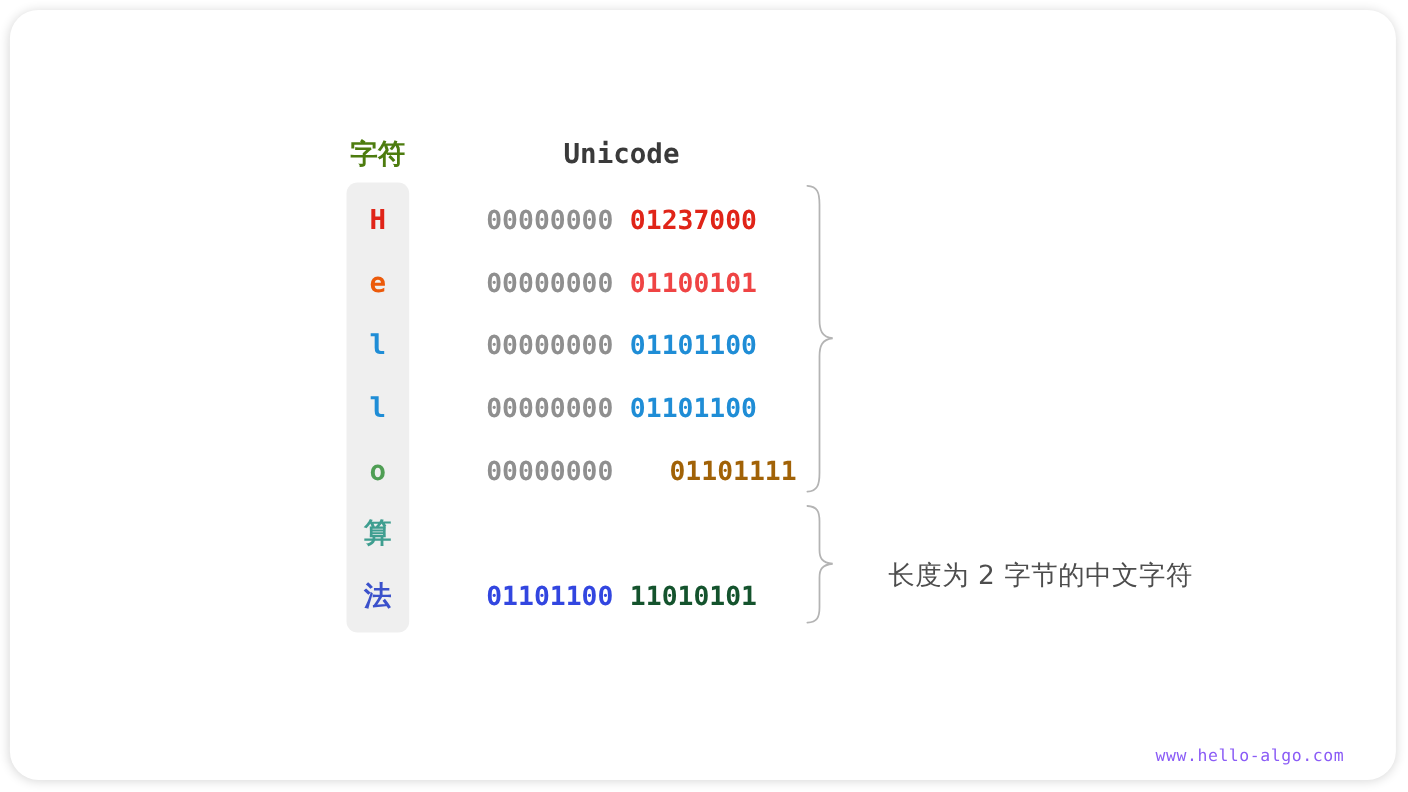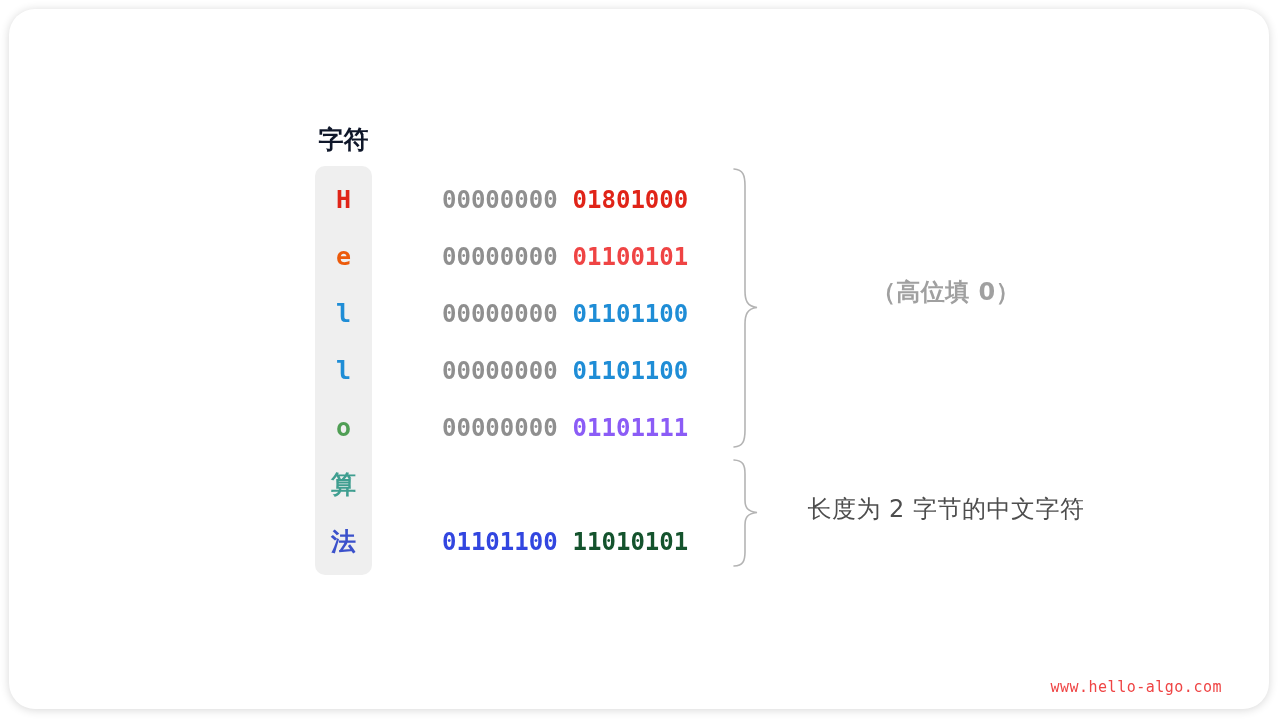--- a/index.html
+++ b/index.html
@@ -17,21 +17,21 @@
     width: 1260px; height: 700px;
     background: #ffffff;
     border-radius: 26px;
     box-shadow: 0 1px 10px rgba(0,0,0,0.16);
   }
   
   .hdr-char {
     position: absolute;
     left: 306px; top: 114px; width: 57px; height: 32px;
     display: flex; align-items: center; justify-content: center;
-    font-weight: bold; font-size: 25px; color: #0f172a;
+    font-weight: bold; font-size: 25px; color: #4d7c0f;
     font-family: "DejaVu Sans", sans-serif;
   }
   .hdr-unicode {
     position: absolute;
     left: 433px; top: 114px; width: 246px; height: 32px;
     display: flex; align-items: center; justify-content: center;
     font-weight: bold; font-size: 25px; color: #3a3a3a;
     font-family: "DejaVu Sans Mono", monospace;
   }
   
@@ -79,56 +79,57 @@
   }
   .annotation .line2 {
     font-size: 24px; color: #a0a0a0; font-weight: bold; line-height: 39px;
     letter-spacing: 0.5px;
   }
   
   .watermark {
     position: absolute;
     right: 47px; top: 669px;
     font-family: "DejaVu Sans Mono", monospace;
-    font-size: 15px; color: #ef4444;
+    font-size: 15px; color: #8b5cf6;
     letter-spacing: 0.5px;
   }
 </style>
 </head>
 <body>
 
 <div class="card">
 
   <div class="hdr-char">字符</div>
+  <div class="hdr-unicode">Unicode</div>
 
   <div class="char-strip"></div>
 
   <div class="row" style="top:162px">
     <div class="cell-char" style="color: rgb(224, 36, 24);">H</div>
-    <div class="cell-bits"><span style="color: rgb(143, 143, 143);">00000000</span><span class="bits-gap"></span><span style="color: rgb(224, 36, 24);">01801000</span></div>
+    <div class="cell-bits"><span style="color: rgb(143, 143, 143);">00000000</span><span class="bits-gap"></span><span style="color: rgb(224, 36, 24);">01237000</span></div>
   </div>
 
   <div class="row" style="top:219px">
     <div class="cell-char" style="color: rgb(236, 90, 10);">e</div>
     <div class="cell-bits"><span style="color: rgb(143, 143, 143);">00000000</span><span class="bits-gap"></span><span style="color: #ef4444;">01100101</span></div>
   </div>
 
   <div class="row" style="top:276px">
     <div class="cell-char" style="color: rgb(31, 141, 214);">l</div>
     <div class="cell-bits"><span style="color: rgb(143, 143, 143);">00000000</span><span class="bits-gap"></span><span style="color: rgb(31, 141, 214);">01101100</span></div>
   </div>
 
   <div class="row" style="top:333px">
     <div class="cell-char" style="color: rgb(31, 141, 214);">l</div>
     <div class="cell-bits"><span style="color: rgb(143, 143, 143);">00000000</span><span class="bits-gap"></span><span style="color: rgb(31, 141, 214);">01101100</span></div>
   </div>
 
   <div class="row" style="top:390px">
     <div class="cell-char" style="color: rgb(79, 158, 84);">o</div>
-    <div class="cell-bits"><span style="color: rgb(143, 143, 143);">00000000</span><span class="bits-gap"></span><span style="color: #8b5cf6;">01101111</span></div>
+    <div class="cell-bits"><span style="color: rgb(143, 143, 143);">00000000</span><span class="bits-gap"></span><span style="color: #a16207; margin-left: 36px;">01101111</span></div>
   </div>
 
   <div class="row" style="top:447px">
     <div class="cell-char" style="color: rgb(63, 158, 144);">算</div>
   </div>
 
   <div class="row" style="top:504px">
     <div class="cell-char" style="color: rgb(59, 81, 203);">法</div>
     <div class="cell-bits"><span style="color: rgb(50, 70, 224);">01101100</span><span class="bits-gap"></span><span style="color: #14532d;">11010101</span></div>
   </div>
@@ -139,22 +140,21 @@
     </svg>
   </div>
 
   <div class="brace" style="left:721px; top:449px;">
     <svg width="30" height="110" viewBox="0 0 30 110">
       <path d="M 4 2 C 13 2.5, 15 7, 15 16 L 15 42 C 15 49, 17 53.5, 27 54.5 C 17 55.5, 15 60, 15 67 L 15 94 C 15 103, 13 107.5, 4 108" fill="none" stroke="#b4b4b4" stroke-width="1.6" stroke-linecap="round"></path>
     </svg>
   </div>
 
   <div class="annotation" style="top:264px">
-    <div class="line2">（高位填 0）</div>
   </div>
 
-  <div class="annotation" style="top:481px">
+  <div class="annotation" style="top:495px">
     <div class="line1">长度为 2 字节的中文字符</div>
   </div>
 
   <div class="watermark">www.hello-algo.com</div>
 
 </div>
 
 </body></html>

